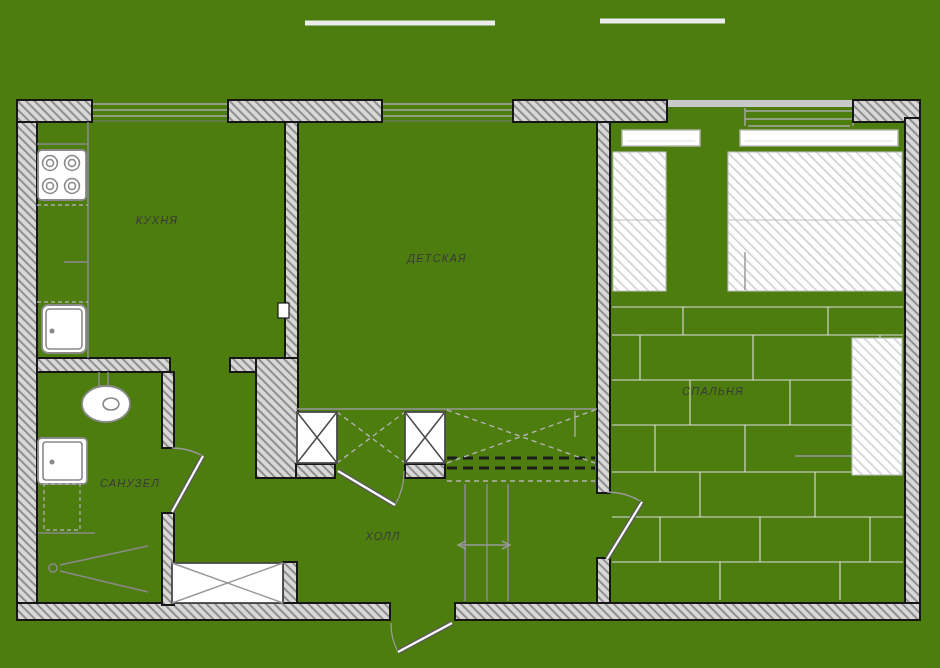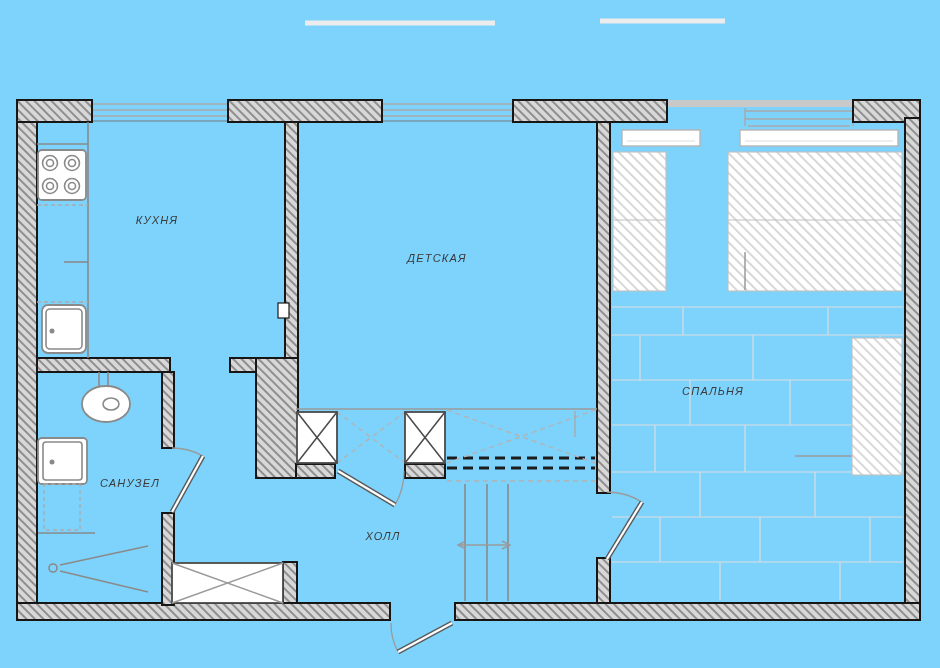--- a/index.html
+++ b/index.html
@@ -1,16 +1,16 @@
 <!DOCTYPE html>
 <html style="--wall_fill: #d8d8d8; --wall_hatch_line: #8f8f8f; --wall_outline: #161616; --fixture_line: #8a8a8a; --dash_color: #b3b3b3; --label_text: #3a3a3a;"><head>
 <meta charset="utf-8">
 <style>
   html,body{margin:0;padding:0;background:#fff;}
-  .stage{position:relative;width:940px;height:668px;background:#7dd3fc;overflow:hidden;
+  .stage{position:relative;width:940px;height:668px;background:#4d7c0f;overflow:hidden;
          font-family:"Liberation Sans",sans-serif;}
   svg{display:block}
   
   .wl{fill:url(#wallHatch);stroke:var(--wall_outline,#161616);stroke-width:2;}
   
   .fx{fill:none;stroke:var(--fixture_line,#8a8a8a);stroke-width:1.6;}
   .fxw{fill:#fff;stroke:var(--fixture_line,#8a8a8a);stroke-width:1.8;}
   .fxl{fill:#fff;stroke:#b5b5b5;stroke-width:1.4;}
   .dk{fill:#fff;stroke:#4a4a4a;stroke-width:1.8;}
   .dkl{stroke:#4a4a4a;stroke-width:1.5;}

